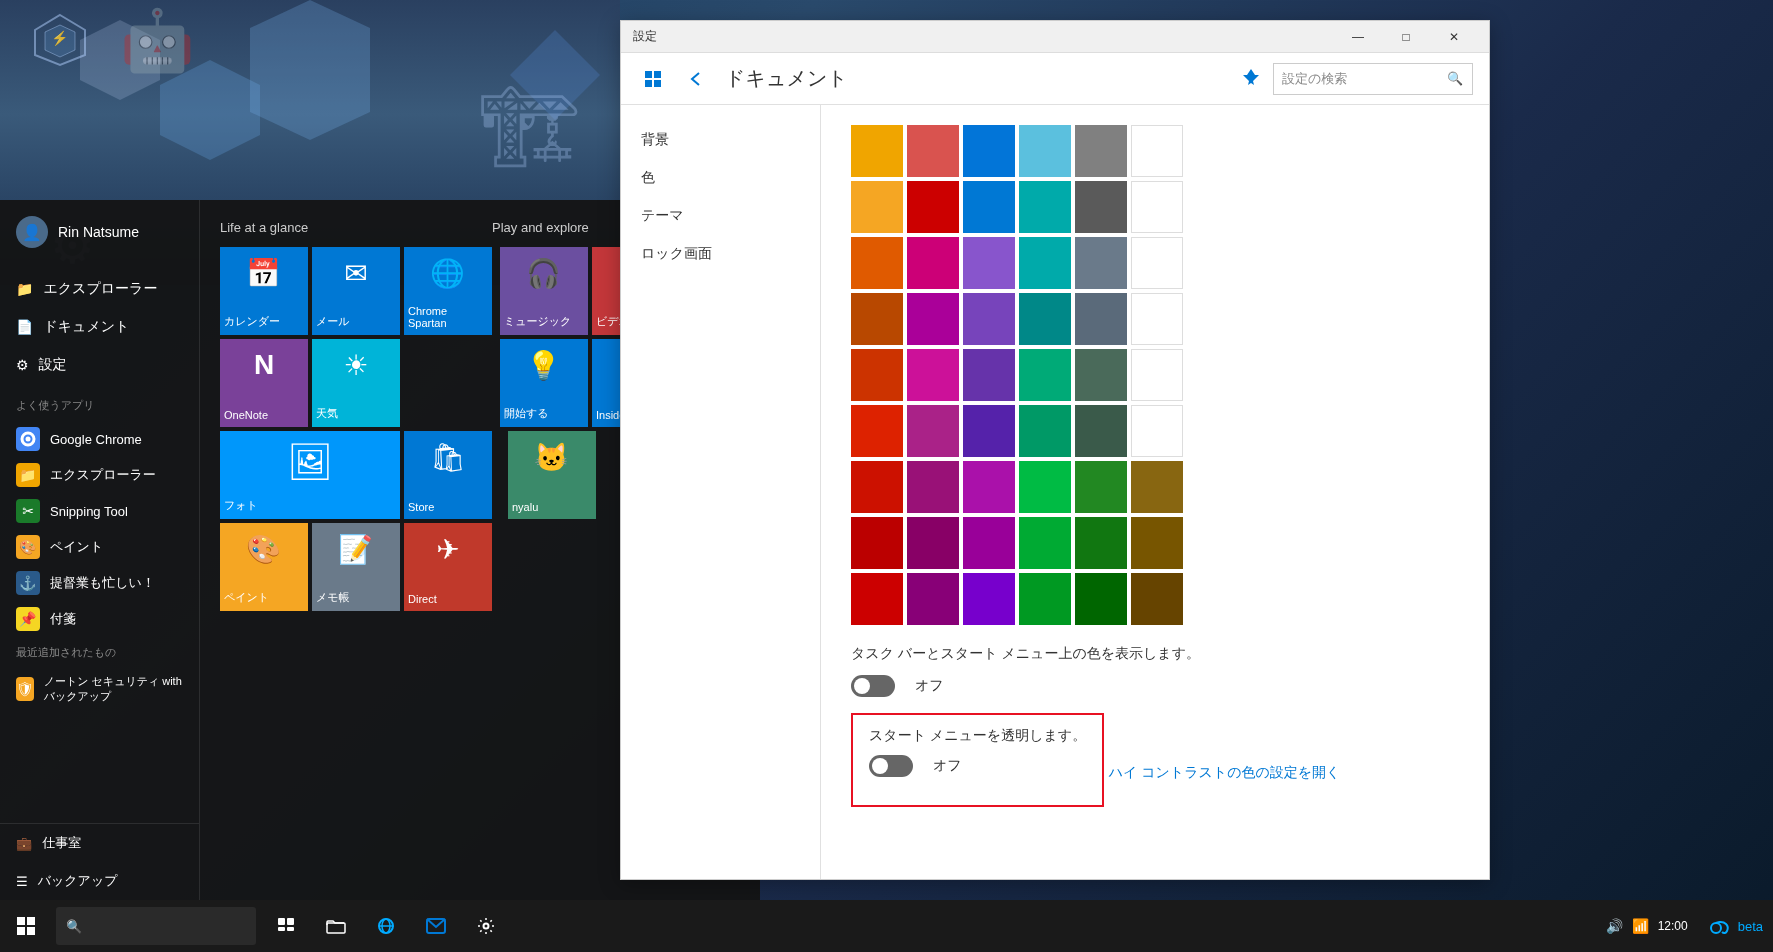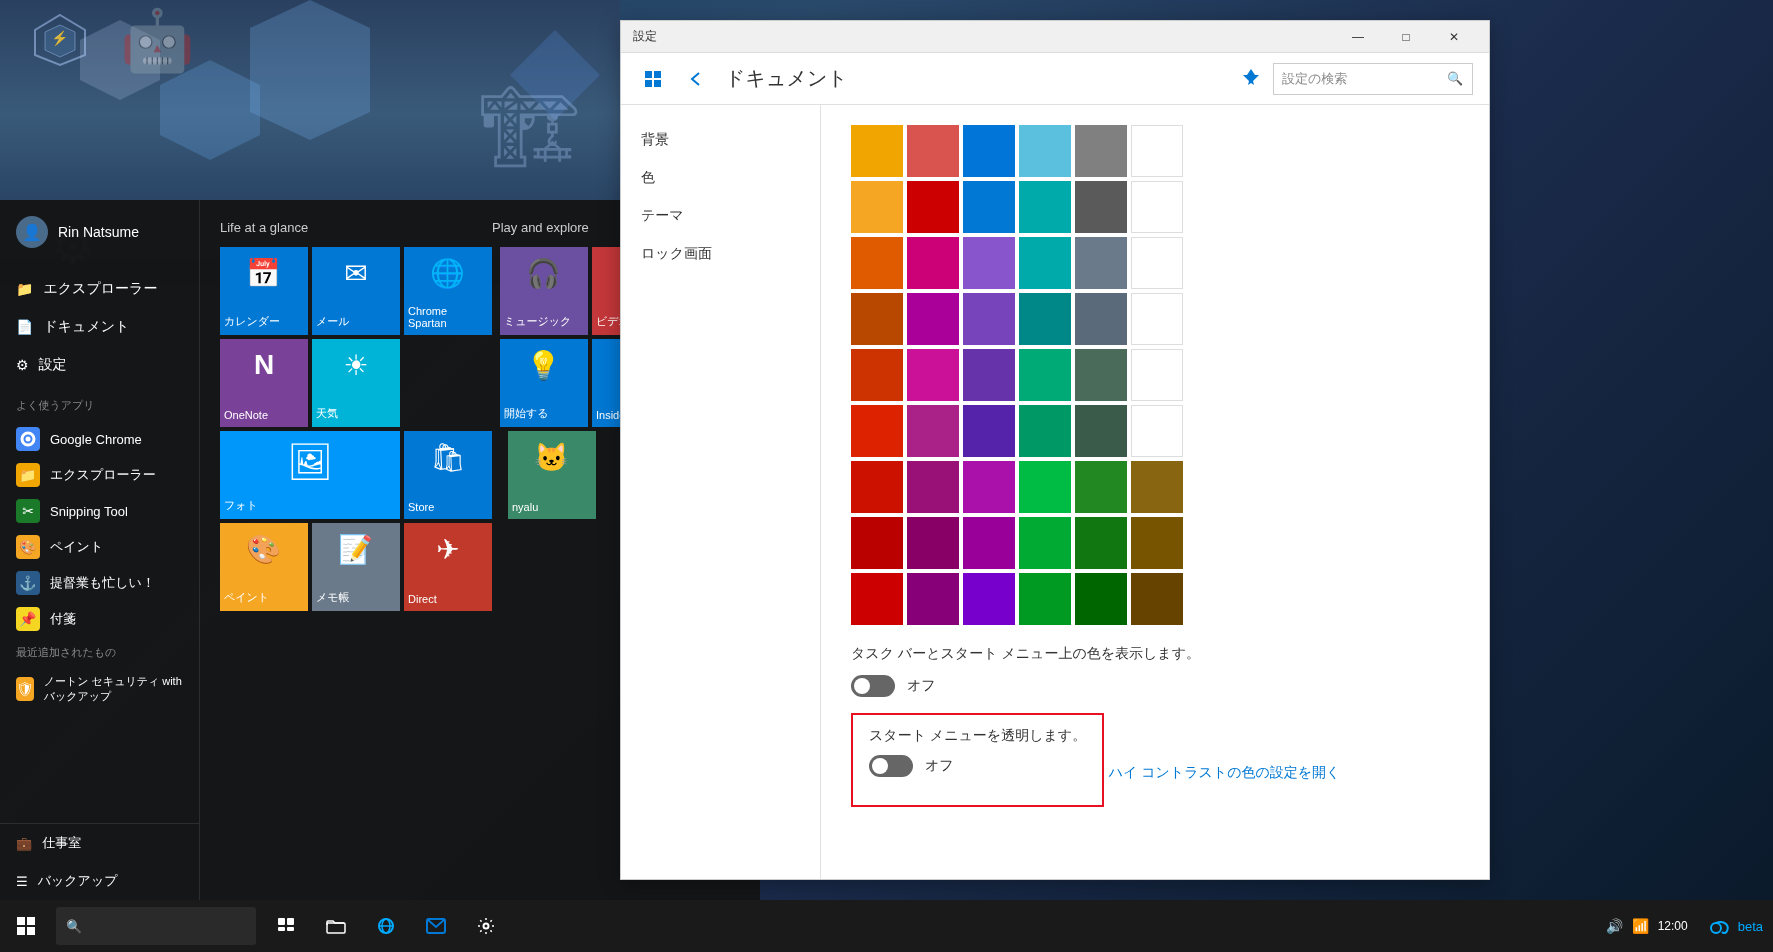--- a/index.html
+++ b/index.html
@@ -401,20 +401,21 @@
       height: 16px;
       background: white;
       border-radius: 50%;
       position: absolute;
       left: 3px;
     }
 
     .toggle-label {
       font-size: 14px;
       color: #333;
+      margin-left: 8px;
     }
 
     .transparent-box {
       border: 2px solid #e81123;
       padding: 12px 16px;
       display: inline-block;
       margin-bottom: 16px;
     }
 
     .transparent-box-title {

